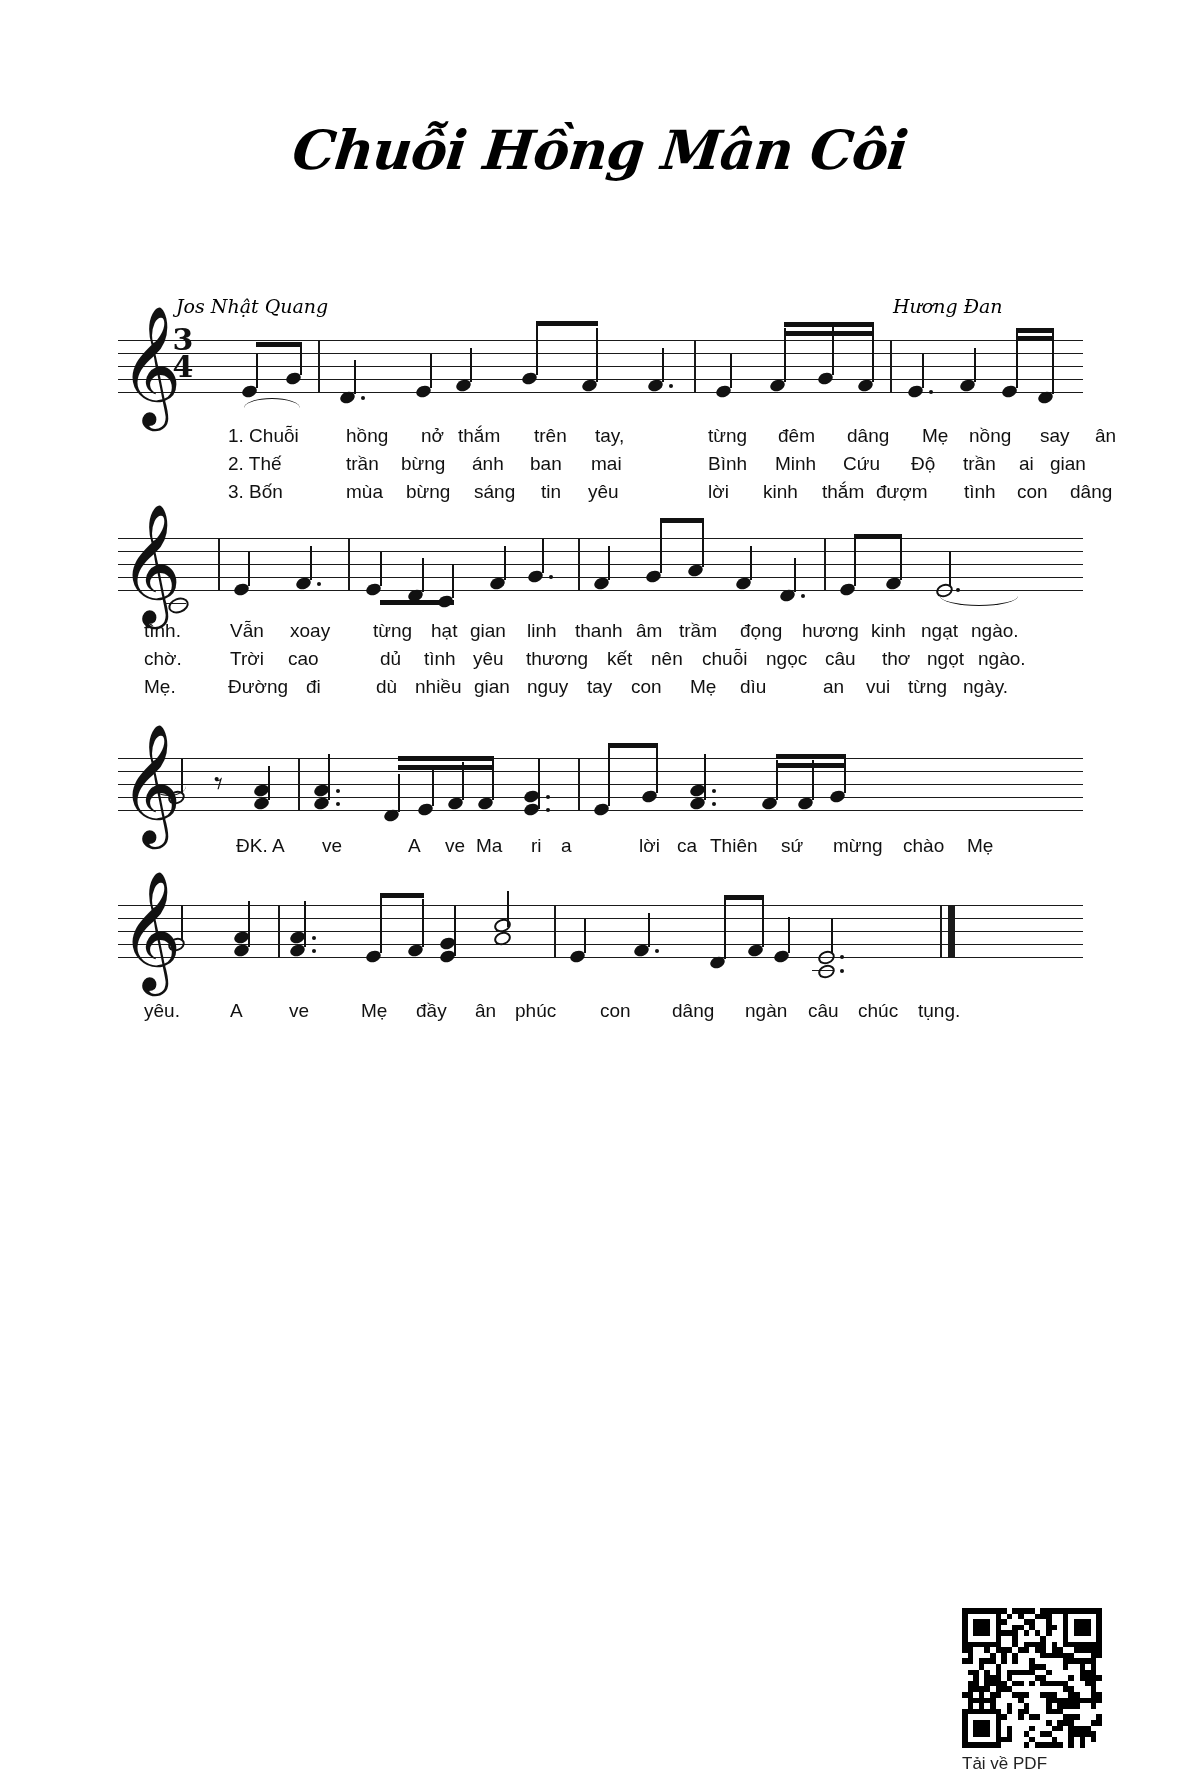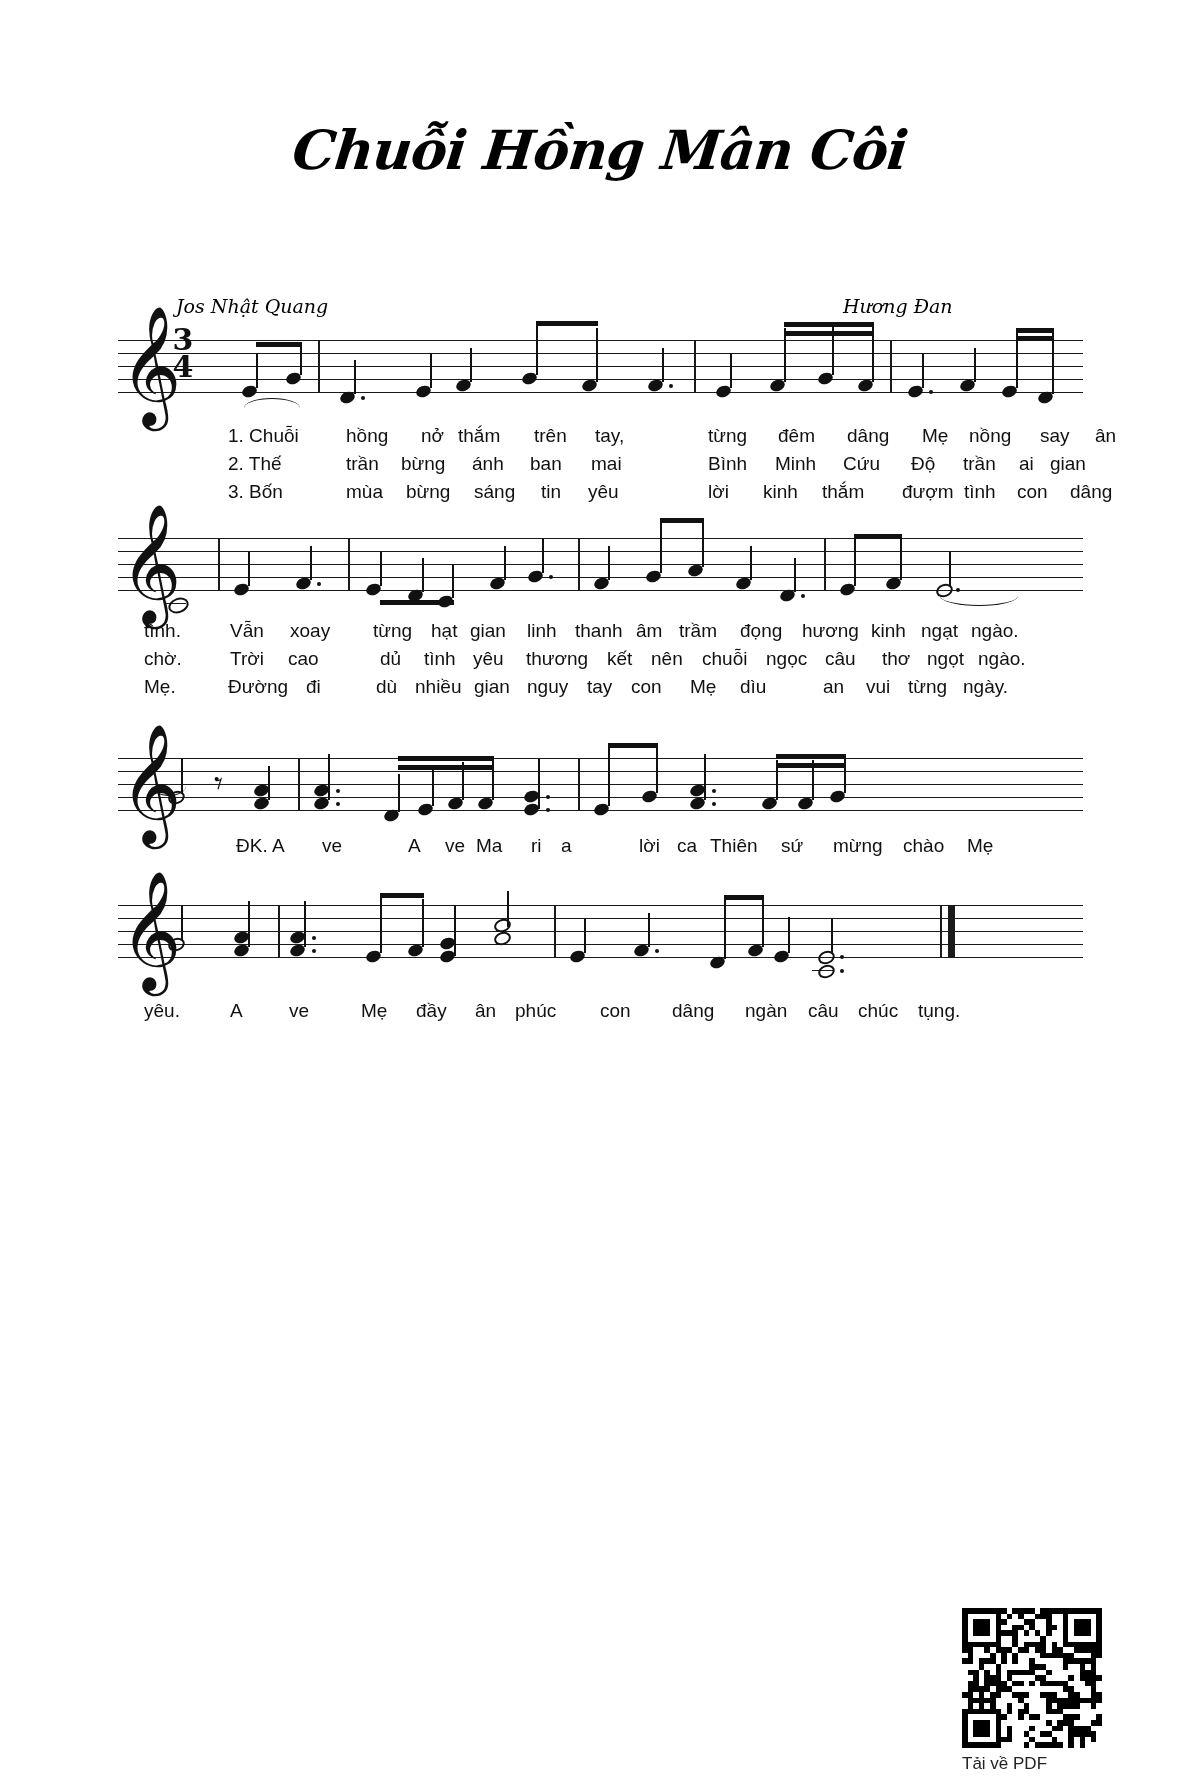--- a/index.html
+++ b/index.html
@@ -32,21 +32,21 @@
   
   .credit {
     position:absolute;
     font-family:"DejaVu Serif", serif;
     font-style:italic;
     font-size:19px;
     color:#000;
     white-space:nowrap;
   }
   .credit-left { left:176px; top:295px; }
-  .credit-right { left:843px; top:295px; }
+  .credit-right { left:893px; top:295px; }
 
   
   .system { position:absolute; left:118px; width:965px; }
   .sys1 { top:340px; }
   .sys2 { top:538px; }
   .sys3 { top:758px; }
   .sys4 { top:905px; }
 
   .staff { position:relative; height:56px; }
   .staff .line {
@@ -244,21 +244,21 @@
     <div class="lyr-line">
       <span style="left:110px">3. Bốn</span>
       <span style="left:228px">mùa</span>
       <span style="left:288px">bừng</span>
       <span style="left:356px">sáng</span>
       <span style="left:423px">tin</span>
       <span style="left:470px">yêu</span>
       <span style="left:590px">lời</span>
       <span style="left:645px">kinh</span>
       <span style="left:704px">thắm</span>
-      <span style="left:784px">đượm</span>
+      <span style="left:758px">đượm</span>
       <span style="left:846px">tình</span>
       <span style="left:899px">con</span>
       <span style="left:952px">dâng</span>
     </div>
   </div>
 
   <div class="system sys2">
     <div class="staff">
       <div class="line l1"></div>
       <div class="line l2"></div>

